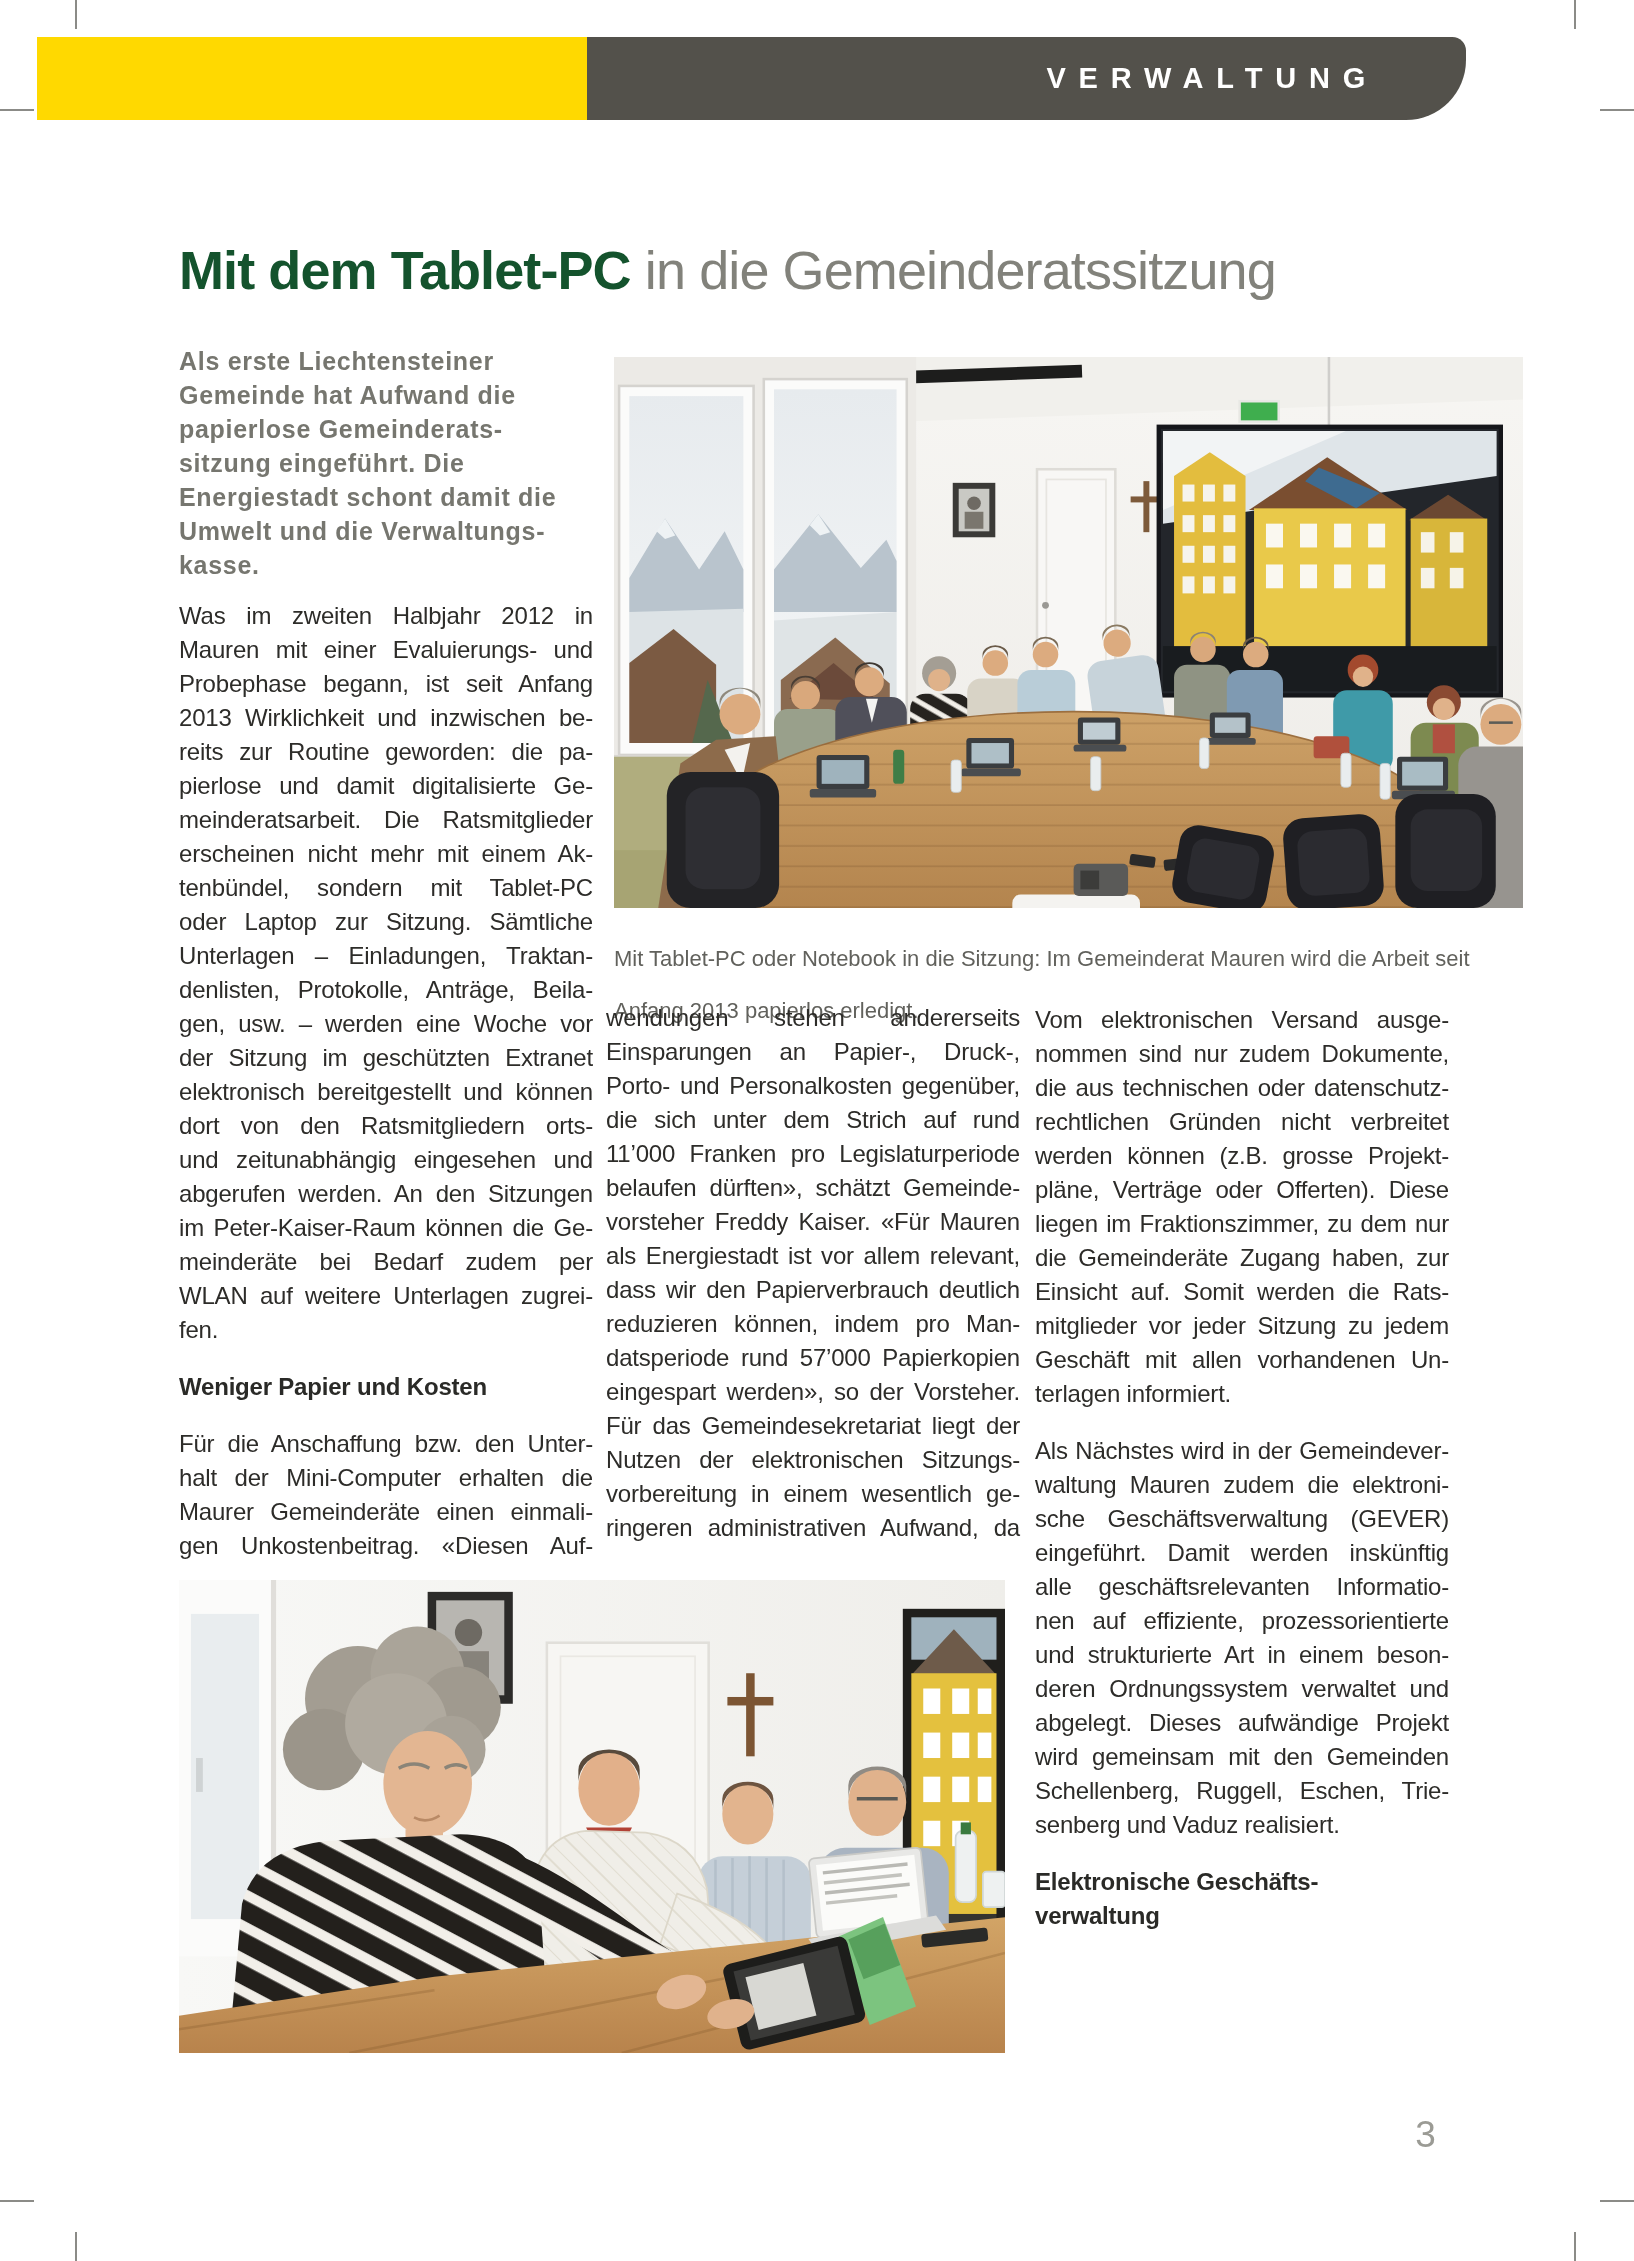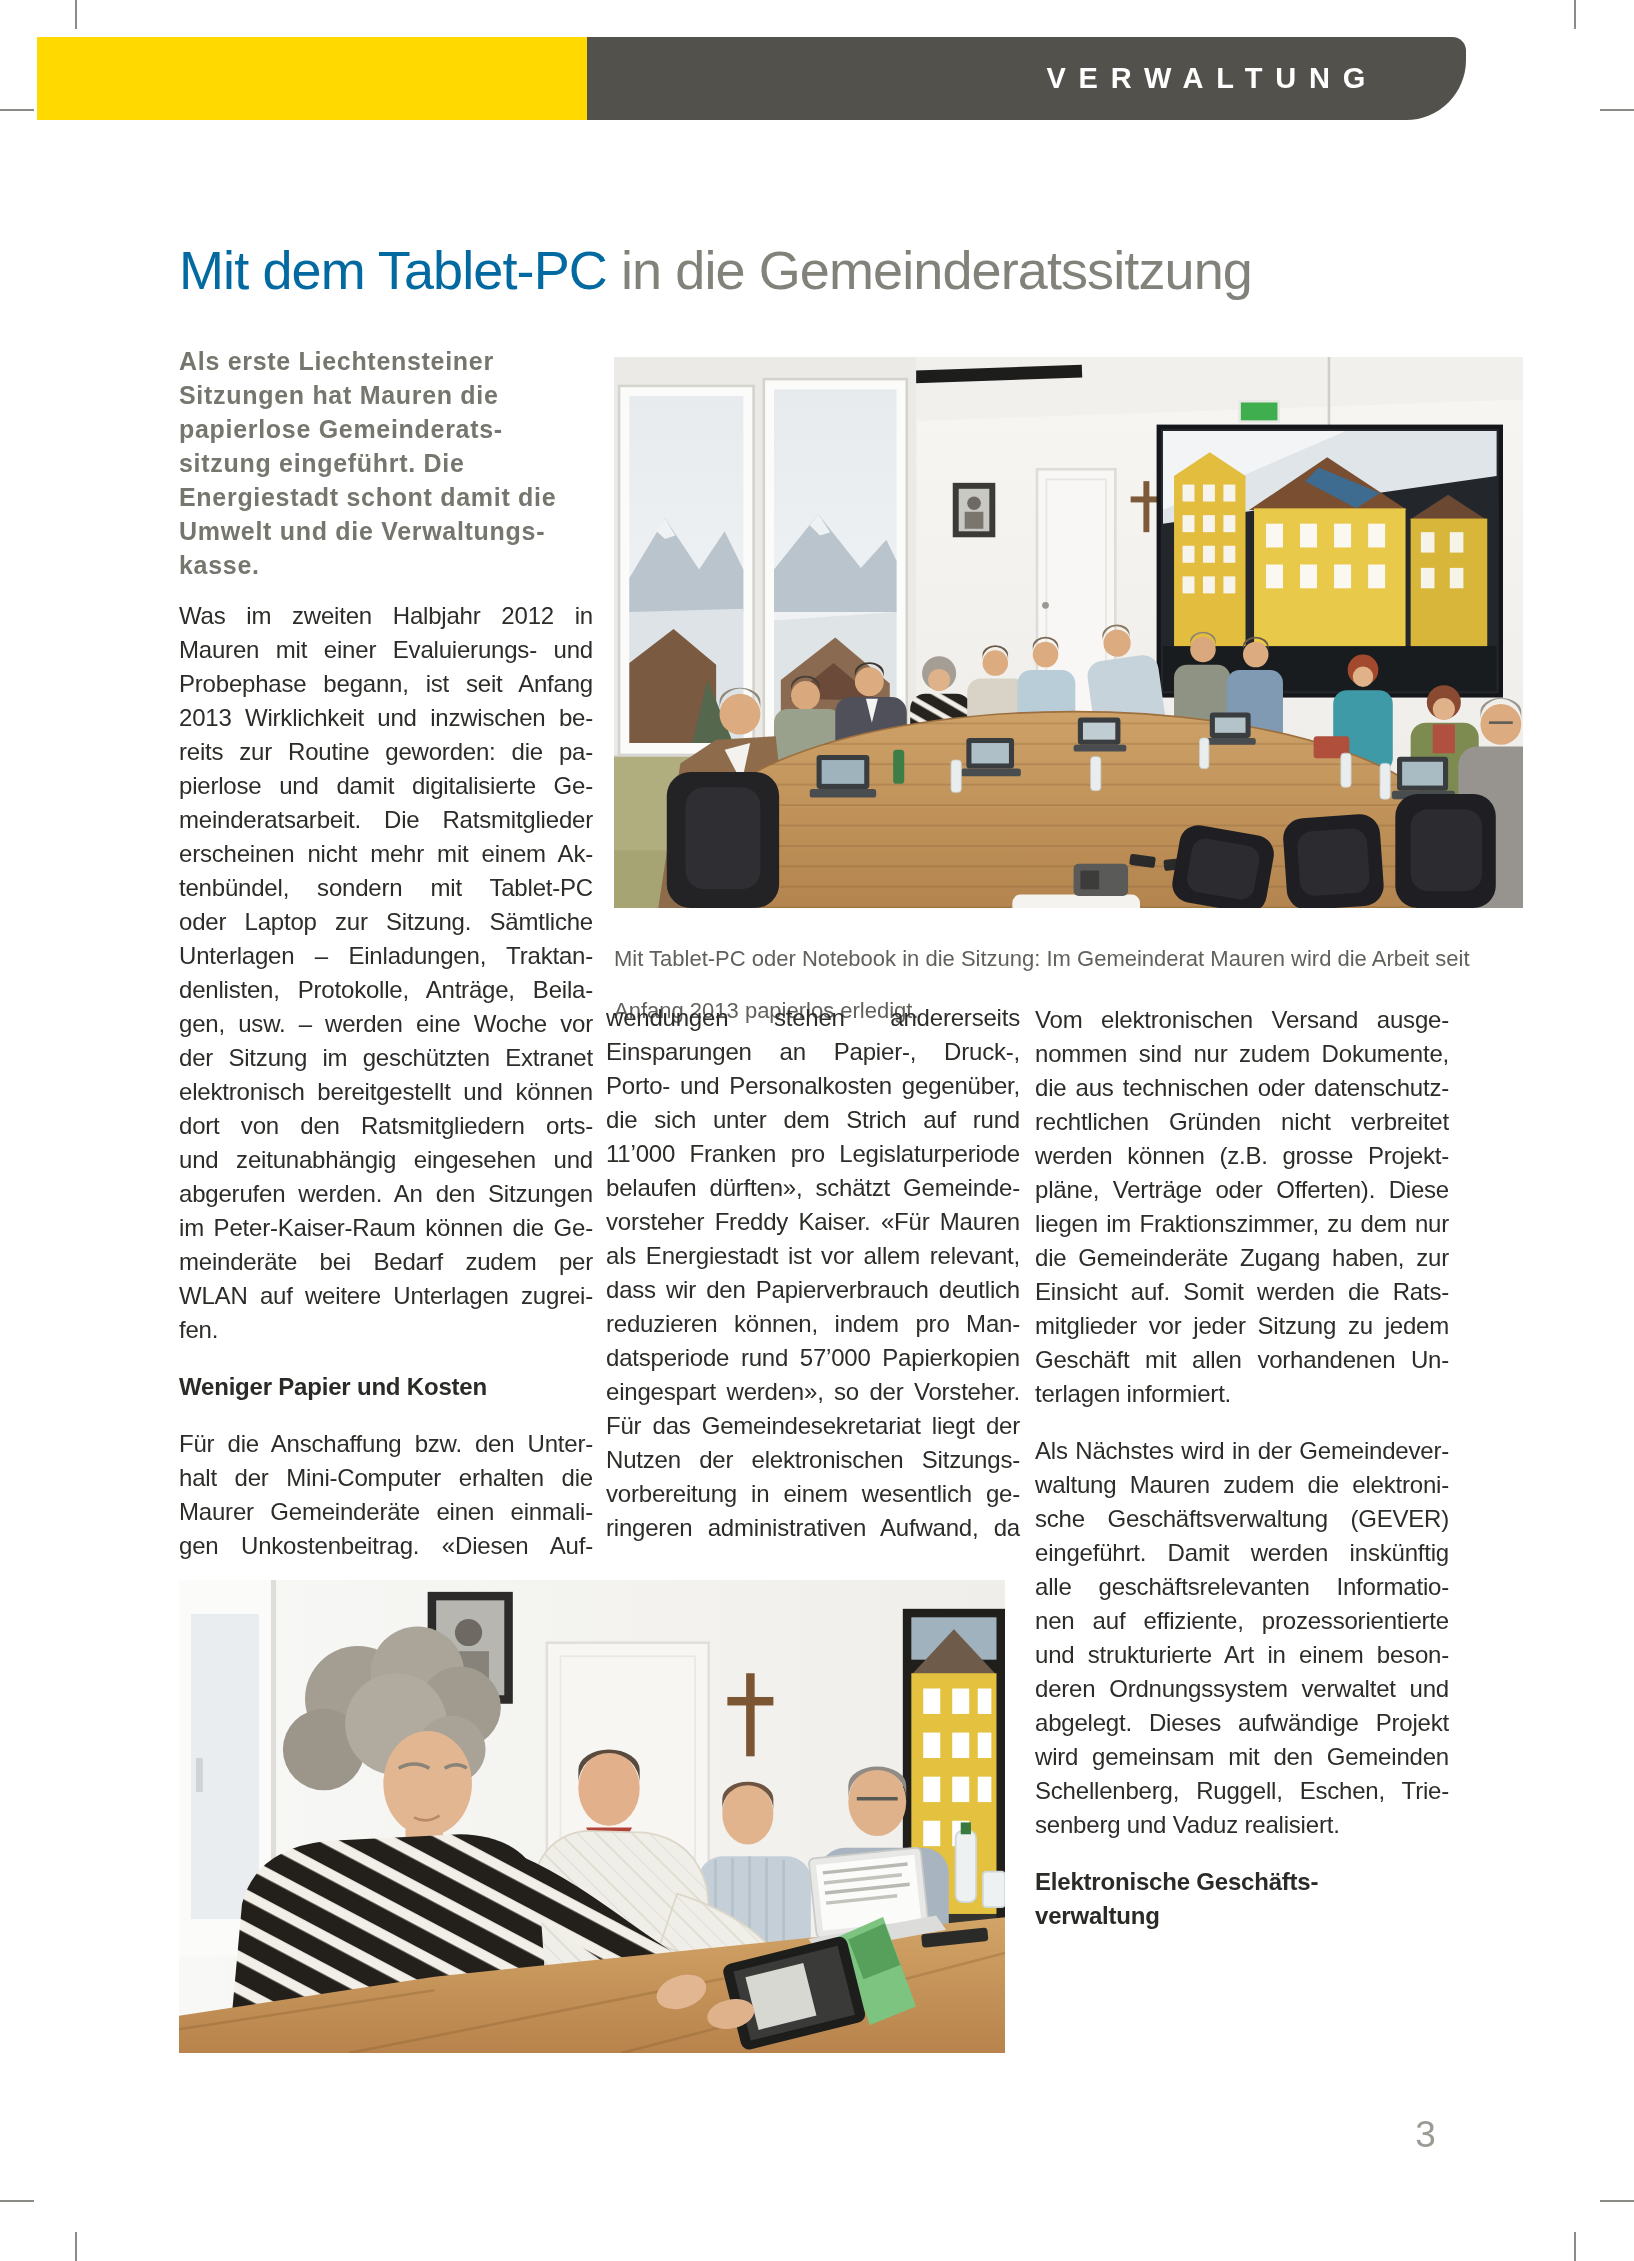--- a/index.html
+++ b/index.html
@@ -14,21 +14,21 @@
   .bar-yellow { position:absolute; left:0; top:0; width:550px; height:83px; background:#ffd900; }
   .bar-gray {
     position:absolute; left:550px; top:0; right:0; height:83px; background:#53514b;
     border-radius:0 13.6px 60px 0; display:flex; align-items:center; justify-content:flex-end;
     padding-right:88px; box-sizing:border-box;
   }
   .bar-label { color:#ffffff; font-size:29px; font-weight:bold; letter-spacing:12.8px; line-height:1; }
 
   
   .title { position:absolute; left:179px; top:240px; font-size:54px; line-height:60px; white-space:nowrap; letter-spacing:-0.9px; }
-  .title .t-bold { font-weight:normal; color:#0369a1; }
+  .title .t-bold { font-weight:bold; color:#14532d; }
   .title .t-light { font-weight:normal; color:#82827b; }
 
   
   .intro { position:absolute; left:179px; top:344px; width:400px; font-size:25px; line-height:34px;
            color:#76766f; letter-spacing:0.7px;font-weight:bold; }
 
   
   .col { position:absolute; width:414px; font-size:24px; line-height:34px; color:#2d2c29; letter-spacing:-0.2px; }
   .col-left  { left:179px;  top:599px; }
   .col-mid   { left:606px;  top:1001px; }
@@ -70,21 +70,21 @@
       <span class="bar-label">VERWALTUNG</span>
     </div>
   </div>
 
   <h1 class="title" style="margin:0;">
     <span class="t-bold">Mit dem Tablet-PC</span><span class="t-light"> in die Gemeinderatssitzung</span>
   </h1>
 
   <div class="intro">
       <div class="jline">Als erste Liechtensteiner</div>
-      <div class="jline">Sitzungen hat Mauren die</div>
+      <div class="jline">Gemeinde hat Aufwand die</div>
       <div class="jline">papierlose Gemeinderats-</div>
       <div class="jline">sitzung eingeführt. Die</div>
       <div class="jline">Energiestadt schont damit die</div>
       <div class="jline">Umwelt und die Verwaltungs-</div>
       <div class="jline last">kasse.</div>
     </div>
 
   <div class="col col-left">
     <div class="block justify">
         <div class="jline">Was im zweiten Halbjahr 2012 in</div>

